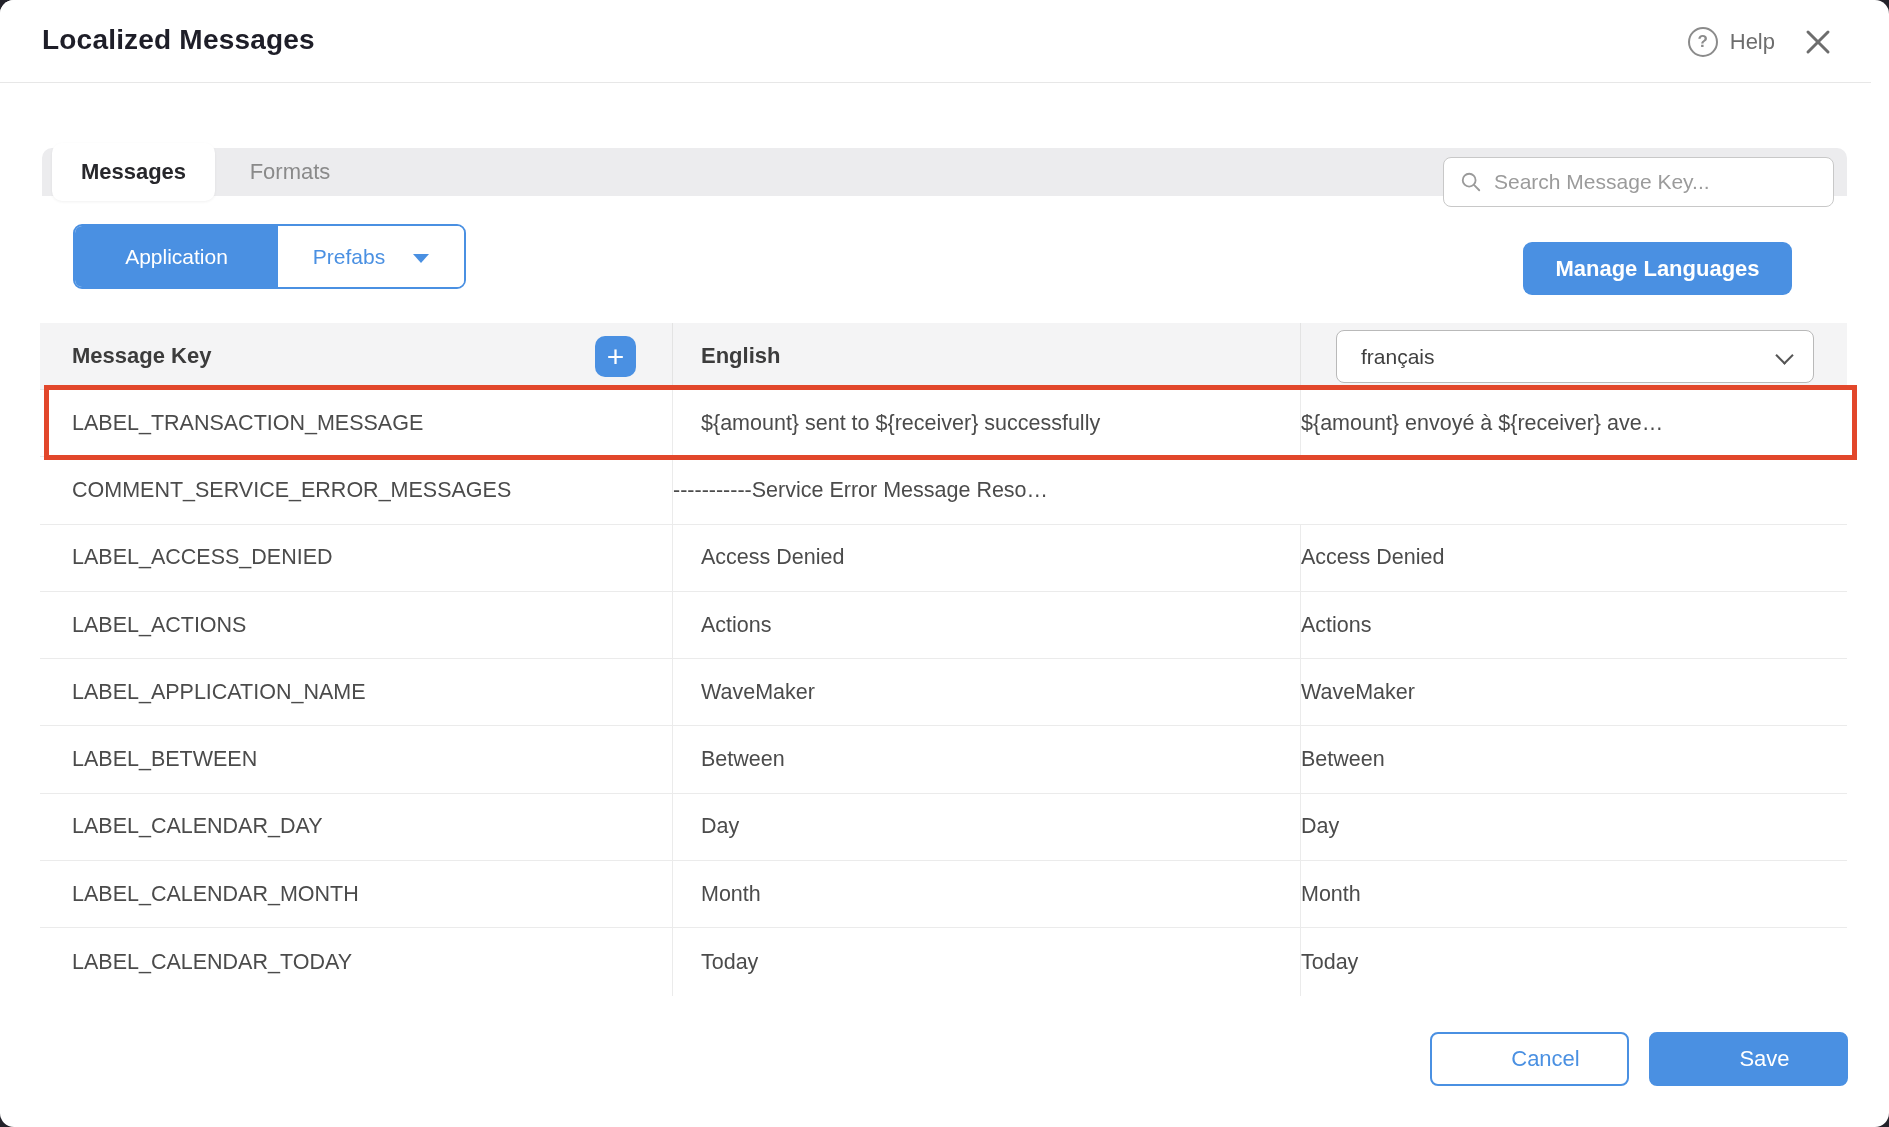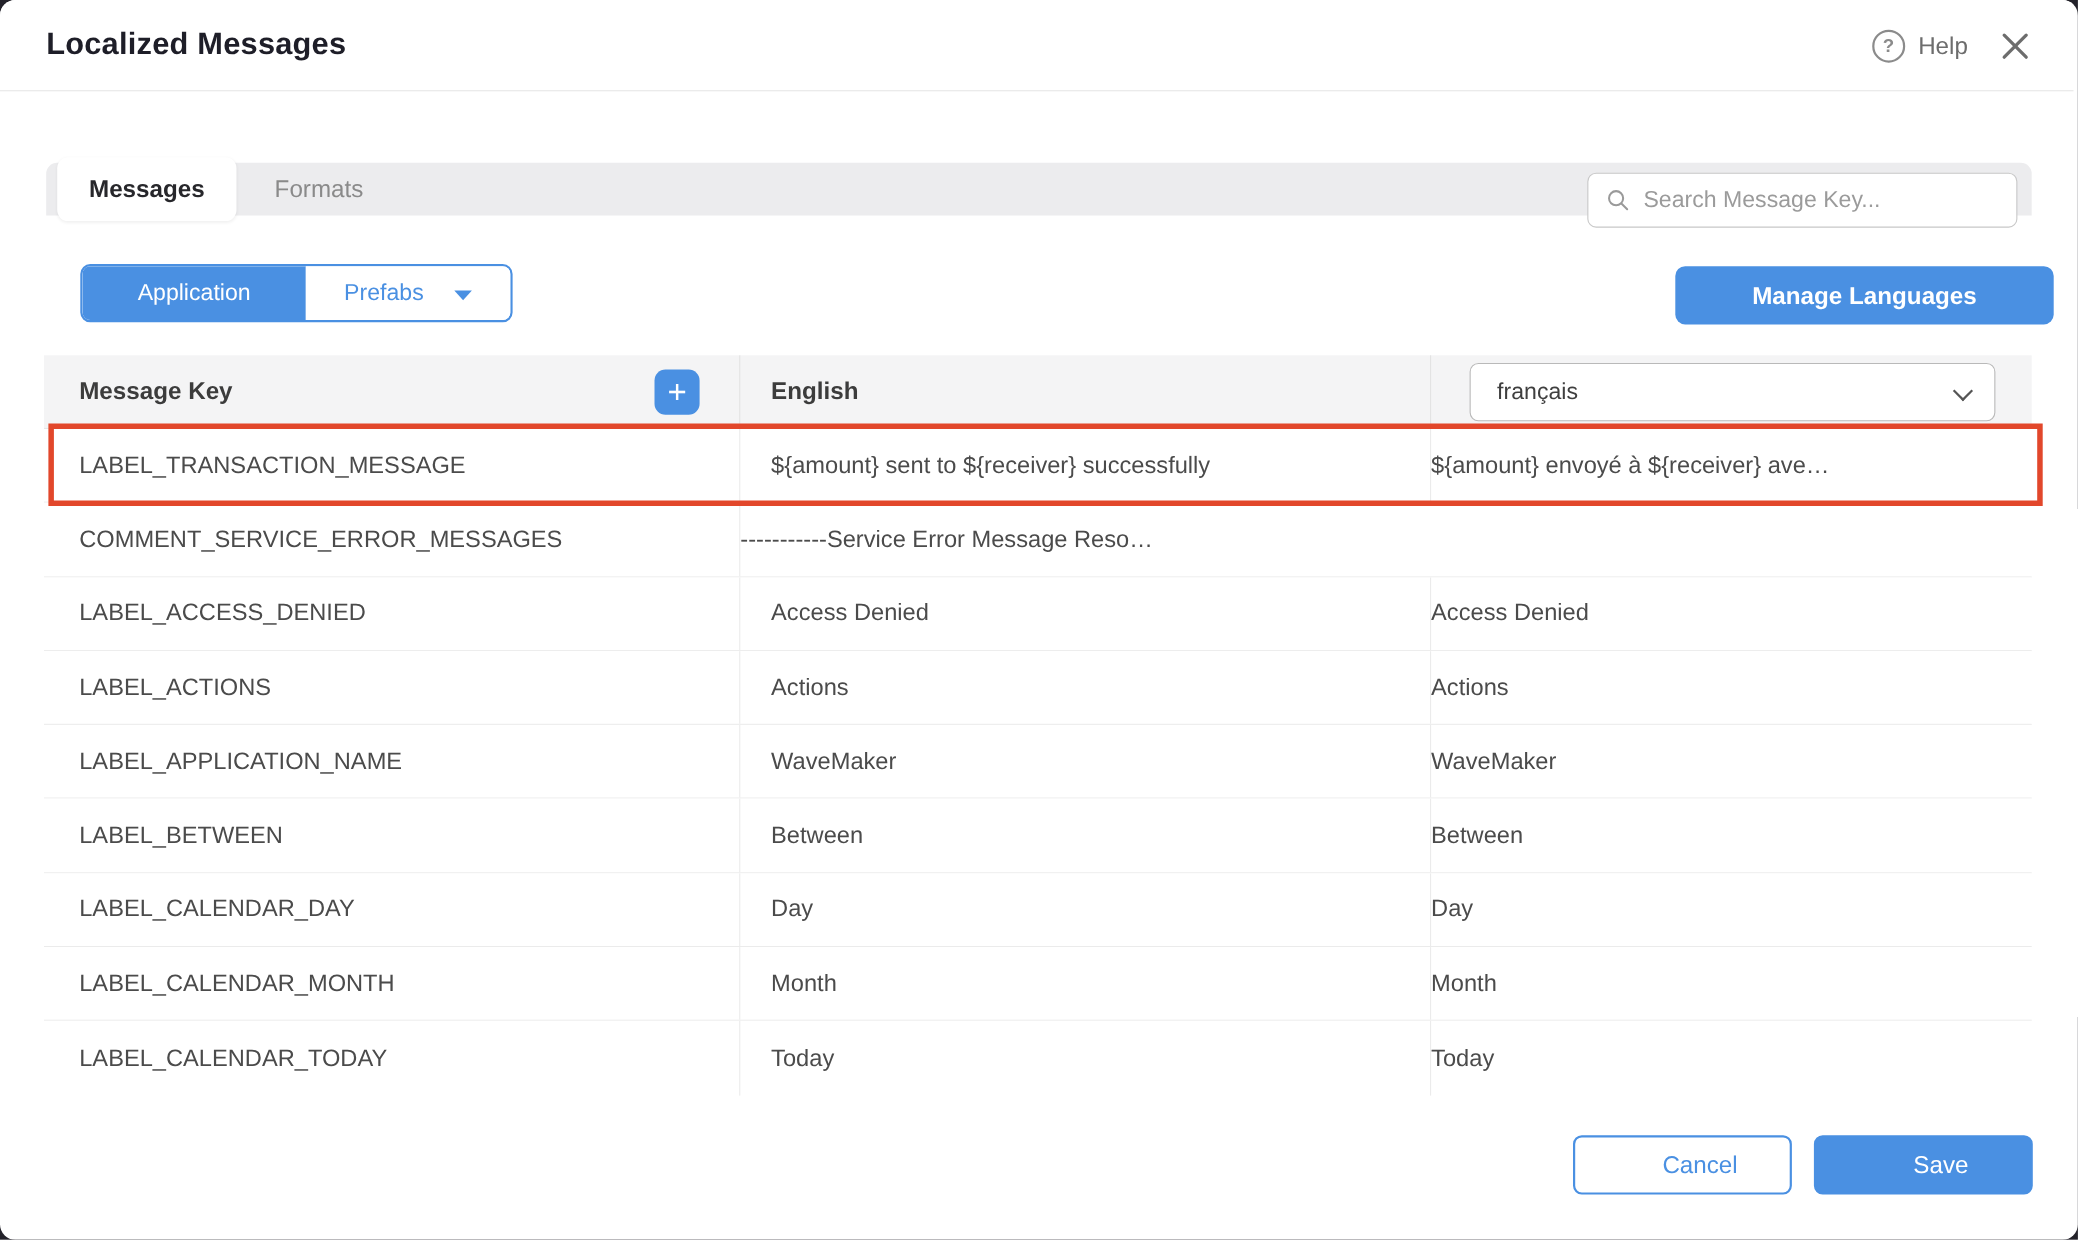--- a/index.html
+++ b/index.html
@@ -11,21 +11,21 @@
     overflow:hidden;
   }
   .modal {
     position:absolute; inset:0;
     background:#ffffff;
     border-radius:14px;
     overflow:hidden;
   }
   
   .modal-header {
-    position:absolute; top:0; left:0; right:4px; height:83px;
+    position:absolute; top:0; left:0; right:18px; height:83px;
     border-bottom:1px solid #e7e7e7;
     background:#fff;
   }
   .dialog-title {
     position:absolute; left:42px; top:24px;
     font-size:28px; font-weight:700; color:#1e1e28; letter-spacing:.2px;
   }
   .header-actions {
     position:absolute; right:38px; top:0; height:83px;
     display:flex; align-items:center; gap:28px;
@@ -63,41 +63,41 @@
   }
   .search-box svg { width:22px; height:22px; flex:none; }
   .search-input {
     border:none; outline:none; flex:1; font-size:21px; color:#444;
     font-family:inherit; background:transparent;
   }
   .search-input::placeholder { color:#9b9b9b; }
 
   
   .segmented {
-    position:absolute; left:73px; top:240px; height:53px;
+    position:absolute; left:73px; top:224px; height:65px;
     display:flex; border:2px solid #4a90e2; border-radius:9px; overflow:hidden;
     background:#fff;
   }
   .seg-app {
     width:203px; background:#4a90e2; color:#fff;
     display:flex; align-items:center; justify-content:center;
     font-size:21px; font-weight:500; cursor:pointer;
   }
   .seg-prefabs {
     width:186px; background:#fff; color:#4a90e2;
     display:flex; align-items:center; justify-content:center; gap:28px;
     font-size:21px; font-weight:500; cursor:pointer;
   }
   .caret-down {
     width:0; height:0; border-left:8px solid transparent;
     border-right:8px solid transparent; border-top:9px solid #4a90e2;
     margin-top:3px;
   }
   .manage-btn {
-    position:absolute; left:1523px; top:242px; width:344px; height:53px;
+    position:absolute; left:1523px; top:242px; width:269px; height:53px;
     background:#4a90e2; border-radius:9px; color:#fff;
     display:flex; align-items:center; justify-content:center;
     font-size:22px; font-weight:600; cursor:pointer;
   }
 
   
   .table {
     position:absolute; left:40px; top:323px; width:1807px;
   }
   .thead {

